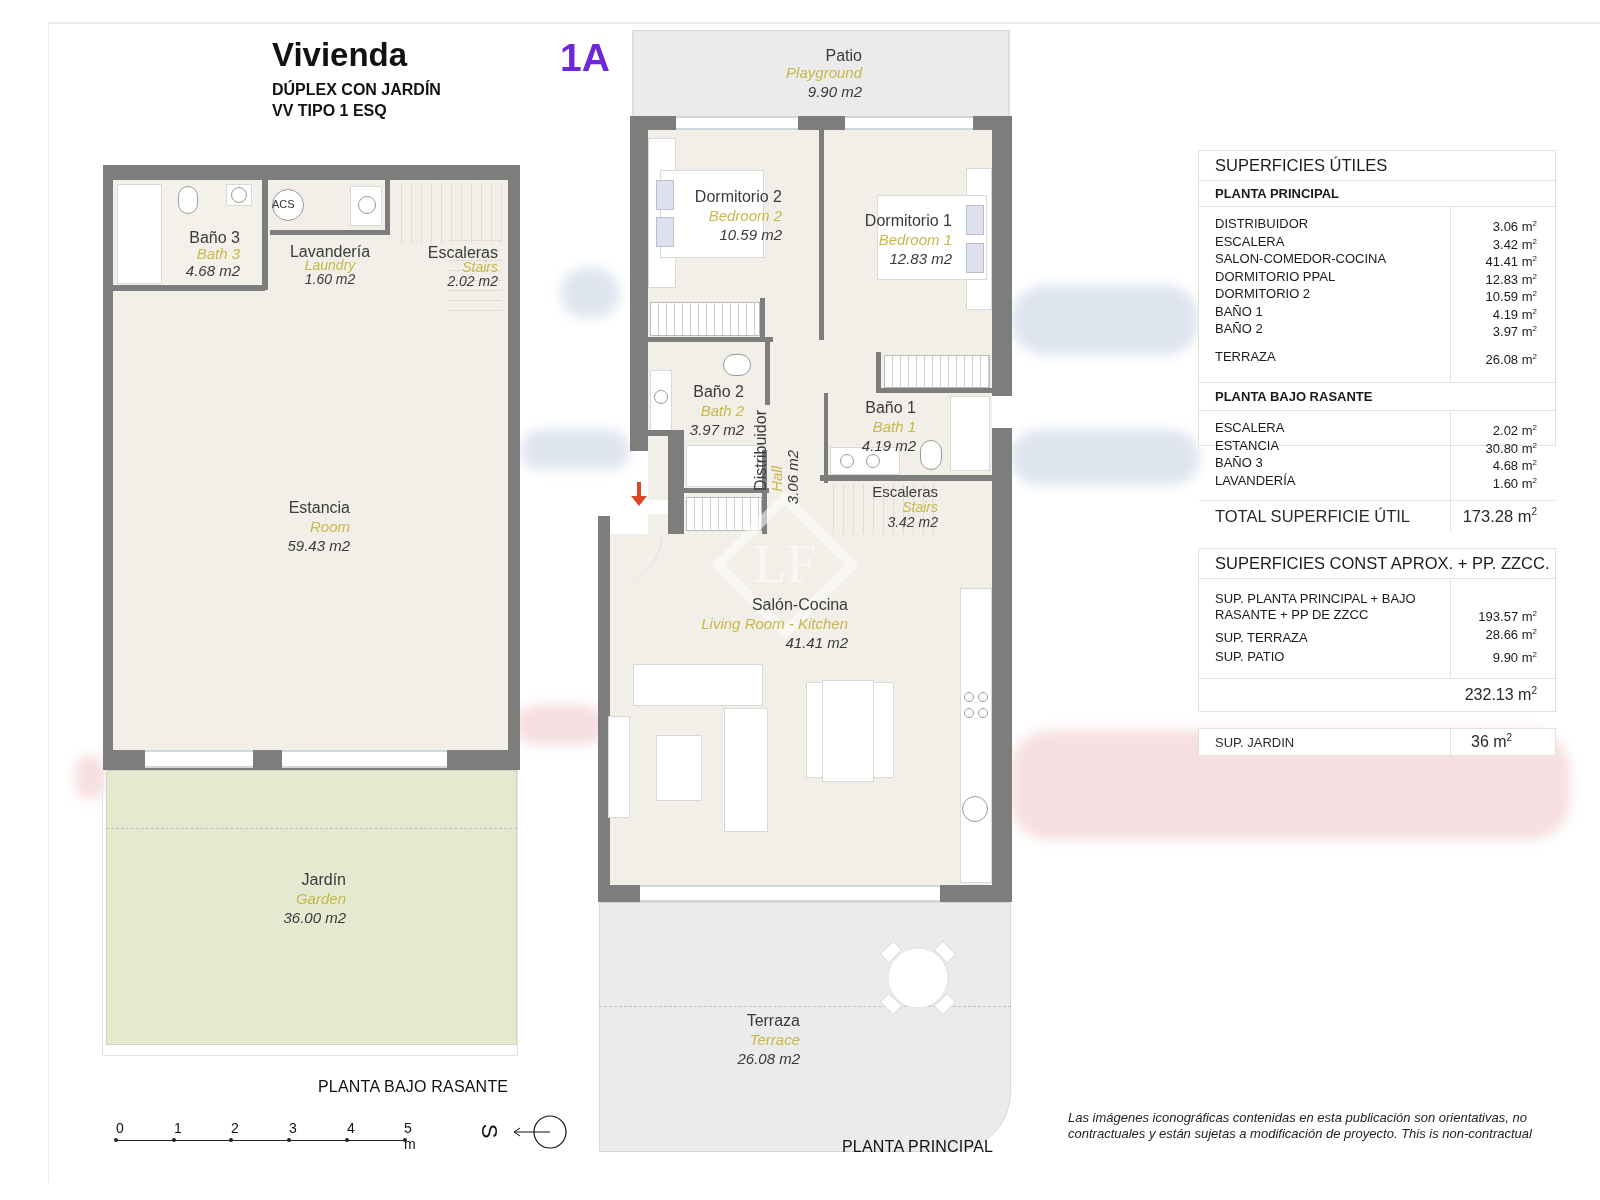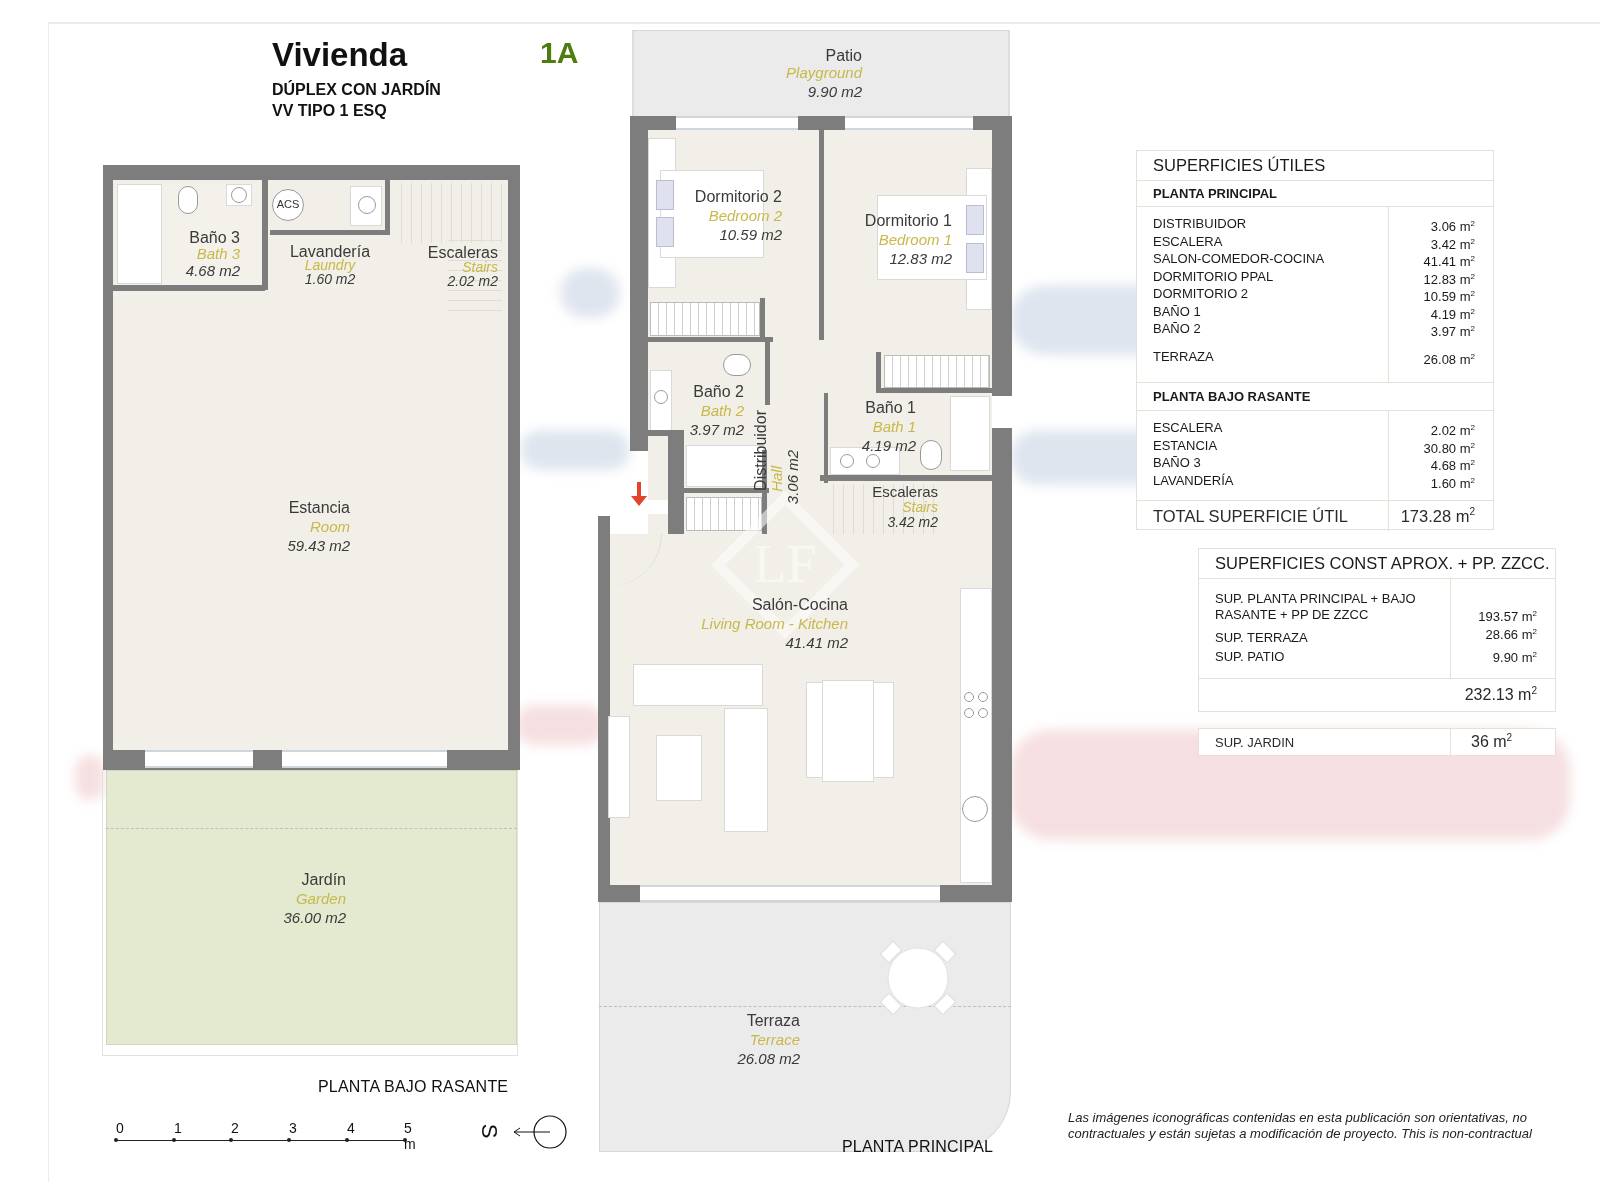--- a/index.html
+++ b/index.html
@@ -8,21 +8,21 @@
   .abs { position: absolute; }
   .frame { position: absolute; left: 48px; top: 22px; width: 1552px; height: 1160px; border-top: 2px solid #ecece6; border-left: 1px solid #ecece6; }
 
   
   .smudge { position: absolute; border-radius: 40px; filter: blur(6px); }
   .smudge.blue { background: #dfe5ef; }
   .smudge.red { background: #f6dfe0; }
 
   
   .title-main { left: 272px; top: 36px; font-size: 33px; font-weight: bold; color: #111; }
-  .title-unit { left: 540px; top: 36px; font-size: 30px; font-weight: bold; color: #4d7c0f; }
+  .title-unit { left: 560px; top: 36px; font-size: 39px; font-weight: bold; color: #6d28d9; }
   .title-sub { left: 272px; font-size: 16px; font-weight: bold; color: #111; }
 
   
   .wall { position: absolute; background: #7d7d7d; }
   .floor { position: absolute; background: #f1efe8; }
   .outdoor { position: absolute; background: #ebebeb; border: 1px solid #d7d7d7; }
   .garden { position: absolute; background: #e4ead0; border: 1px solid #d2d6c0; }
   .white-block { position: absolute; background: #ffffff; border: 1px solid #d9d9d9; }
   .window { position: absolute; background: #ffffff; border-top: 2px solid #cfd6dc; border-bottom: 2px solid #cfd6dc; }
   .dash { position: absolute; border-top: 1px dashed #bfbfbf; }
@@ -91,21 +91,21 @@
   <div class="white-block" style="left:117px;top:184px;width:45px;height:100px;"></div>
   <div class="fixture-circle" style="left:178px;top:186px;width:20px;height:28px;border-radius:10px;"></div>
   <div class="white-block" style="left:226px;top:184px;width:26px;height:22px;"></div>
   <div class="fixture-circle" style="left:231px;top:187px;width:16px;height:16px;"></div>
   <div class="wall" style="left:113px;top:285px;width:152px;height:6px;"></div>
   <div class="wall" style="left:262px;top:180px;width:6px;height:110px;"></div>
 
   <div class="wall" style="left:270px;top:230px;width:118px;height:5px;"></div>
   <div class="wall" style="left:385px;top:180px;width:5px;height:55px;"></div>
   <div class="fixture-circle" style="left:272px;top:189px;width:32px;height:32px;"></div>
-  <div class="abs" style="left:272px;top:198px;width:32px;text-align:center;font-size:11px;color:#333;">ACS</div>
+  <div class="abs" style="left:272px;top:198px;width:32px;font-size:11px;color:#333;">ACS</div>
   <div class="white-block" style="left:350px;top:186px;width:32px;height:40px;"></div>
   <div class="fixture-circle" style="left:358px;top:196px;width:18px;height:18px;"></div>
 
   <div class="stair" style="left:392px;top:183px;width:110px;height:60px;"></div>
   <div class="stair-h" style="left:448px;top:240px;width:54px;height:80px;"></div>
 
   <div class="window" style="left:145px;top:750px;width:108px;height:18px;"></div>
   <div class="window" style="left:282px;top:750px;width:165px;height:18px;"></div>
 
   <div class="garden" style="left:106px;top:770px;width:411px;height:275px;"></div>
@@ -313,21 +313,21 @@
 
 <div class="compass">
   <span class="abs" style="left:0;top:4px;font-size:22px;transform:rotate(90deg);display:inline-block;color:#111;">S</span>
   <svg class="abs" style="left:28px;top:0;" width="60" height="36" viewBox="0 0 60 36">
     <circle cx="40" cy="18" r="16" fill="none" stroke="#111" stroke-width="1.2"></circle>
     <line x1="4" y1="18" x2="40" y2="18" stroke="#111" stroke-width="1"></line>
     <polyline points="10,14 4,18 10,22" fill="none" stroke="#111" stroke-width="1"></polyline>
   </svg>
 </div>
 
-<div class="tbl" style="left:1136px;top:150px;width:358px;height:380px;">
+<div class="tbl" style="left:1198px;top:150px;width:358px;height:296px;">
   <div class="tbl-head" style="height:30px;">SUPERFICIES ÚTILES</div>
   <div class="tbl-sub" style="height:26px;">PLANTA PRINCIPAL</div>
   <div class="tbl-body" style="height:176px;">
     <div class="names">
       <div class="row-line">DISTRIBUIDOR</div>
       <div class="row-line">ESCALERA</div>
       <div class="row-line">SALON-COMEDOR-COCINA</div>
       <div class="row-line">DORMITORIO PPAL</div>
       <div class="row-line">DORMITORIO 2</div>
       <div class="row-line">BAÑO 1</div>

